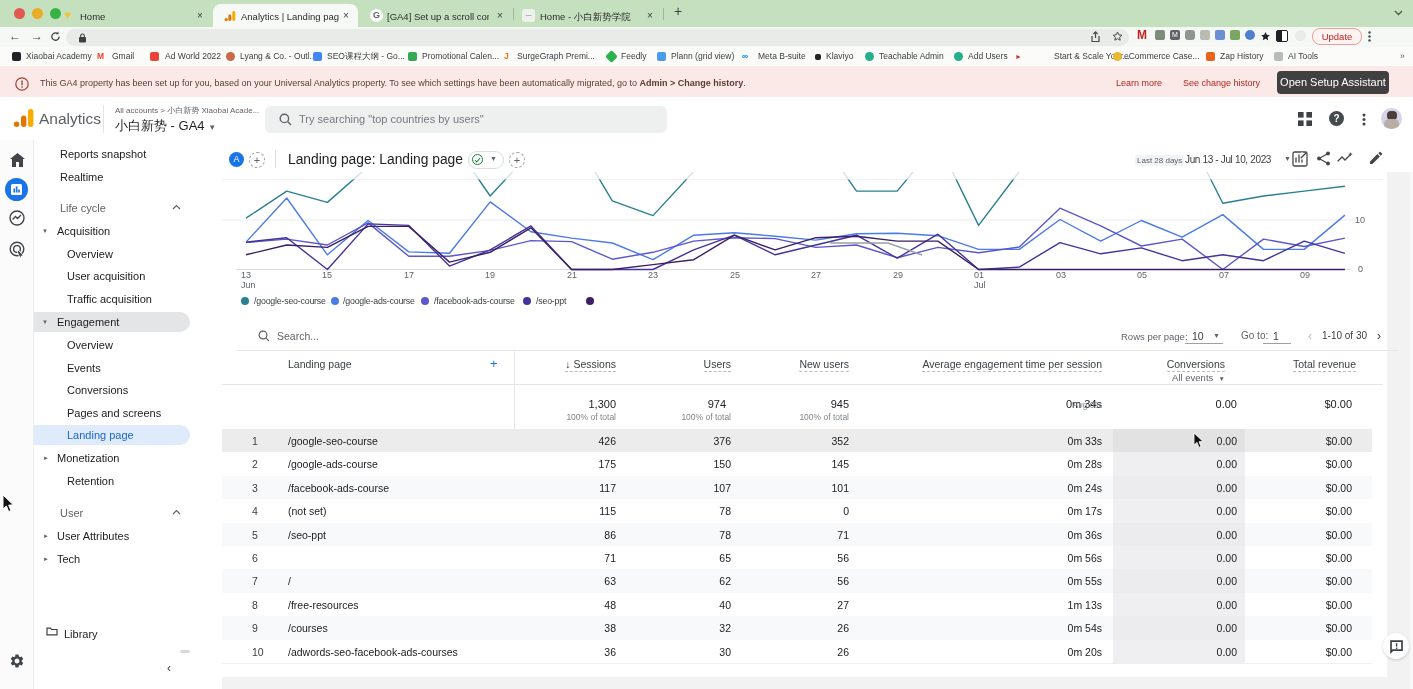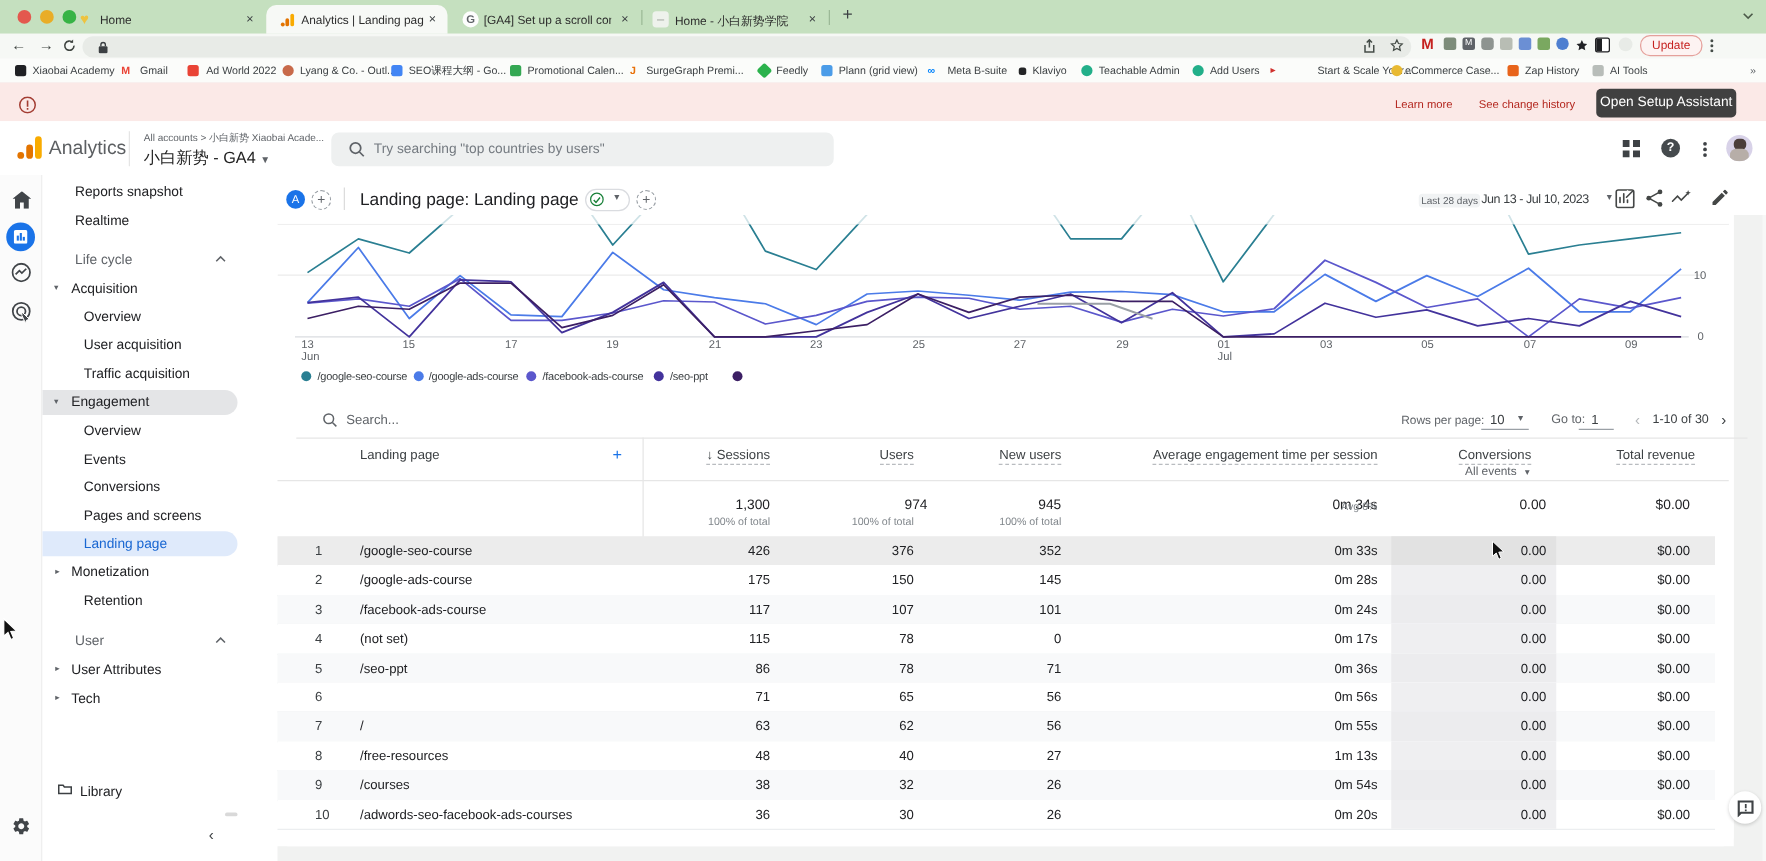--- a/index.html
+++ b/index.html
@@ -160,20 +160,21 @@
     <span class="bk" style="left:1288px;">AI Tools</span>
   <span class="bk" style="left:1400px;color:#5f6368;">»</span>
 </div>
 
 <div class="abs" id="banner">
   <svg class="abs" style="left:15px;top:10.5px;" width="14" height="14" viewBox="0 0 14 14">
       <circle cx="7" cy="7" r="6.2" fill="none" stroke="#a33d33" stroke-width="1.2"></circle>
       <rect x="6.4" y="3.4" width="1.3" height="5" fill="#a33d33"></rect>
       <rect x="6.4" y="9.4" width="1.3" height="1.4" fill="#a33d33"></rect>
     </svg>
+  <span class="abs" style="left:40px;top:12px;">This GA4 property has been set up for you, based on your Universal Analytics property. To see which settings have been automatically migrated, go to <b>Admin &gt; Change history</b>.</span>
   <span class="abs" style="left:1116px;top:12px;color:#b3261e;">Learn more</span>
   <span class="abs" style="left:1183px;top:12px;color:#b3261e;">See change history</span>
   <div class="abs" style="left:1277px;top:5px;width:112px;height:23px;background:#404040;border-radius:4px;color:#fff;font-size:11px;text-align:center;line-height:23px;">Open Setup Assistant</div>
 </div>
 
 <div class="abs" id="gahead">
   <svg class="abs" style="left:13px;top:10px;" width="22" height="22" viewBox="0 0 22 22">
       <rect x="15" y="2" width="5.4" height="18" rx="2.7" fill="#f9ab00"></rect>
       <rect x="8" y="8.5" width="5.4" height="11.5" rx="2.7" fill="#e37400"></rect>
       <circle cx="3.6" cy="17.3" r="2.7" fill="#e37400"></circle>
@@ -398,21 +399,21 @@
   <span class="hdrlbl" style="left:640px;top:8px;width:240px;"><i>Average engagement time per session</i></span>
   <span class="hdrlbl" style="left:903px;top:8px;width:100px;"><i>Conversions</i></span>
   <span class="abs" style="left:903px;top:22px;width:100px;text-align:right;font-size:9.5px;color:#5f6368;">All events&nbsp;&nbsp;<span style="font-size:6.5px;">▼</span></span>
   <span class="hdrlbl" style="left:1034px;top:8px;width:100px;"><i>Total revenue</i></span>
 </div>
 <div class="abs" style="left:514px;top:350px;width:1px;height:313px;background:#e6e6e6;"></div>
 
 <div class="abs" style="left:222px;top:384px;width:1161px;height:45px;">
   <span class="num" style="left:314px;top:14px;width:80px;">1,300</span>
     <span class="sub" style="left:314px;top:28px;width:80px;">100% of total</span>
-  <span class="num" style="left:440px;top:14px;width:80px;">974</span>
+  <span class="num" style="left:424px;top:14px;width:80px;">974</span>
     <span class="sub" style="left:429px;top:28px;width:80px;">100% of total</span>
   <span class="num" style="left:547px;top:14px;width:80px;">945</span>
     <span class="sub" style="left:547px;top:28px;width:80px;">100% of total</span>
   <span class="num" style="left:800px;top:14px;width:80px;">0m 34s</span>
     <span class="sub" style="left:800px;top:16px;width:80px;">Avg 0%</span>
   <span class="num" style="left:935px;top:14px;width:80px;">0.00</span>
   <span class="num" style="left:1050px;top:14px;width:80px;">$0.00</span>
 </div>
 <div class="row" style="top:429.0px;background:#ececec;border-bottom:1px solid #eceef0;">
   <div class="abs" style="left:891px;top:0;width:132px;height:23.4px;background:#e2e2e2;"></div>

